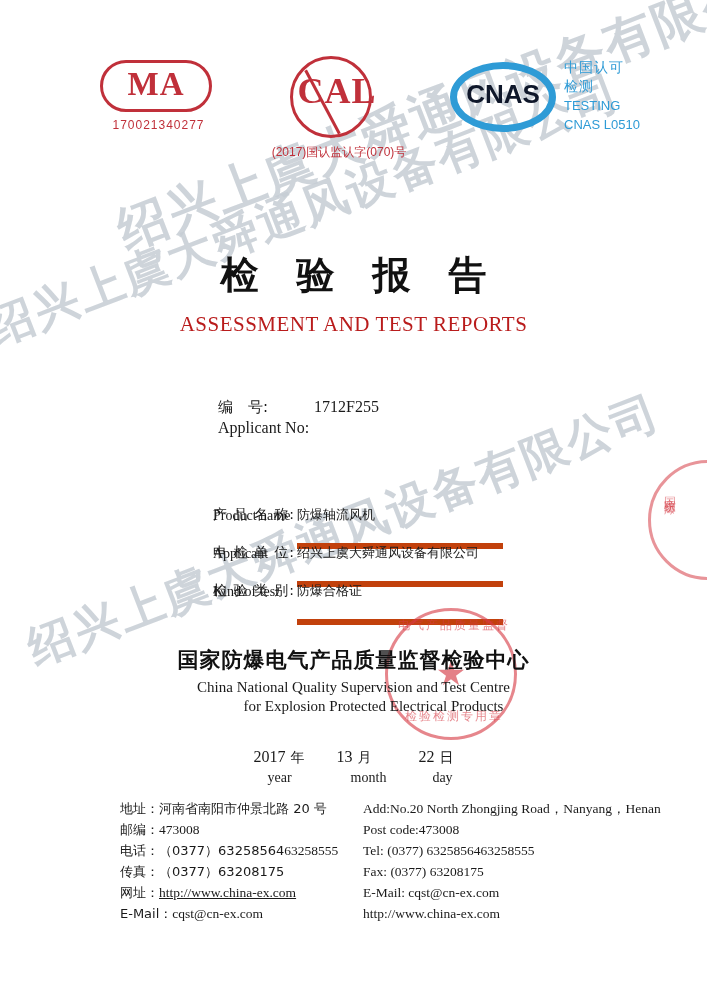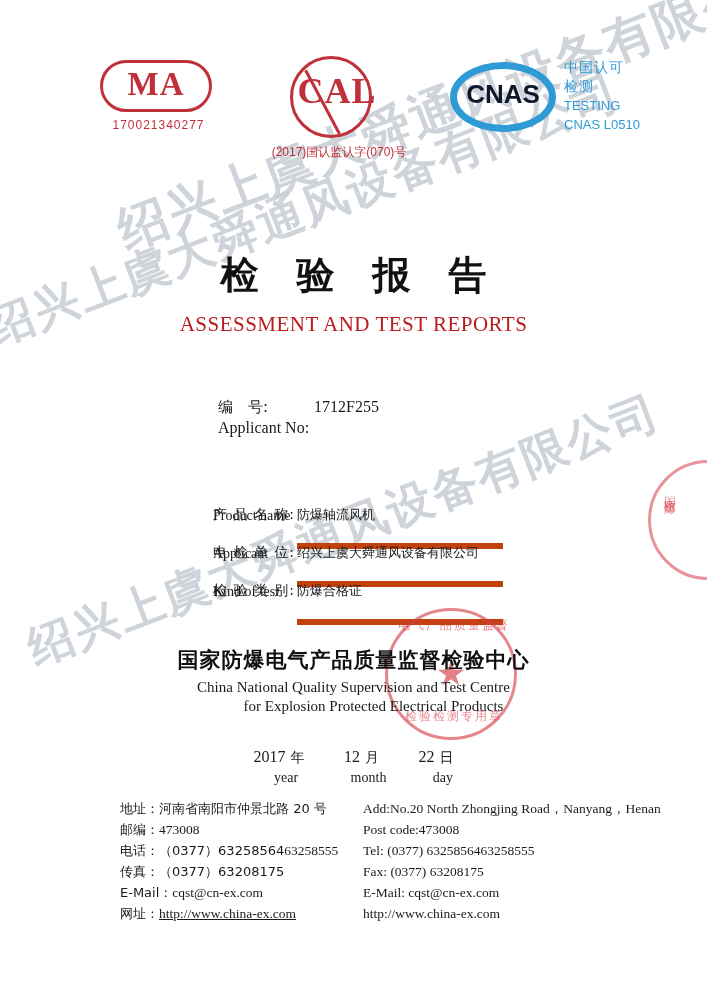--- a/index.html
+++ b/index.html
@@ -296,21 +296,21 @@
   
   .date-row {
     position: absolute;
     left: 0; top: 748px;
     width: 707px;
     text-align: center;
     font-family: "Liberation Serif", serif;
   }
   .date-unit {
     display: inline-block;
-    text-align: center;
+    text-align: left;
     vertical-align: top;
   }
   .date-num {
     font-size: 16px;
     display: inline-block;
   }
   .date-cn {
     font-family: "DejaVu Sans", sans-serif;
     font-size: 14px;
     display: inline-block;
@@ -500,21 +500,21 @@
     <div class="centre-en1">China National Quality Supervision and Test Centre</div>
     <div class="centre-en2">for Explosion Protected Electrical Products</div>
   </div>
 
   <div class="date-row">
     <div class="date-unit">
       <span class="date-num">2017</span><span class="date-cn">年</span>
       <span class="date-en">year</span>
     </div>
     <div class="date-unit" style="margin-left:28px;">
-      <span class="date-num">12</span><span class="date-cn">月</span>
+      <span class="date-num">13</span><span class="date-cn">月</span>
       <span class="date-en">month</span>
     </div>
     <div class="date-unit" style="margin-left:28px;">
       <span class="date-num">22</span><span class="date-cn">日</span>
       <span class="date-en">day</span>
     </div>
   </div>
 
   <div class="footer">
 
@@ -525,24 +525,24 @@
       <div class="f-line">
         <span class="cn">邮编：</span><span>473008</span>
       </div>
       <div class="f-line">
         <span class="cn">电话：</span><span class="cn">（0377）63258564</span><span class="f-extra">63258555</span>
       </div>
       <div class="f-line">
         <span class="cn">传真：</span><span class="cn">（0377）63208175</span>
       </div>
       <div class="f-line">
+        <span class="cn">网址：</span><span class="f-link">http://www.china-ex.com</span>
+      </div>
+      <div class="f-line">
         <span class="cn">E-Mail：</span><span>cqst@cn-ex.com</span>
-      </div>
-      <div class="f-line">
-        <span class="cn">网址：</span><span class="f-link">http://www.china-ex.com</span>
       </div>
     </div>
 
     <div class="footer-right">
       <div class="f-line">Add:No.20 North Zhongjing Road，Nanyang，Henan</div>
       <div class="f-line">Post code:473008</div>
       <div class="f-line">
         <span>Tel: (0377) 63258564</span><span class="f-extra">63258555</span>
       </div>
       <div class="f-line">Fax: (0377) 63208175</div>

